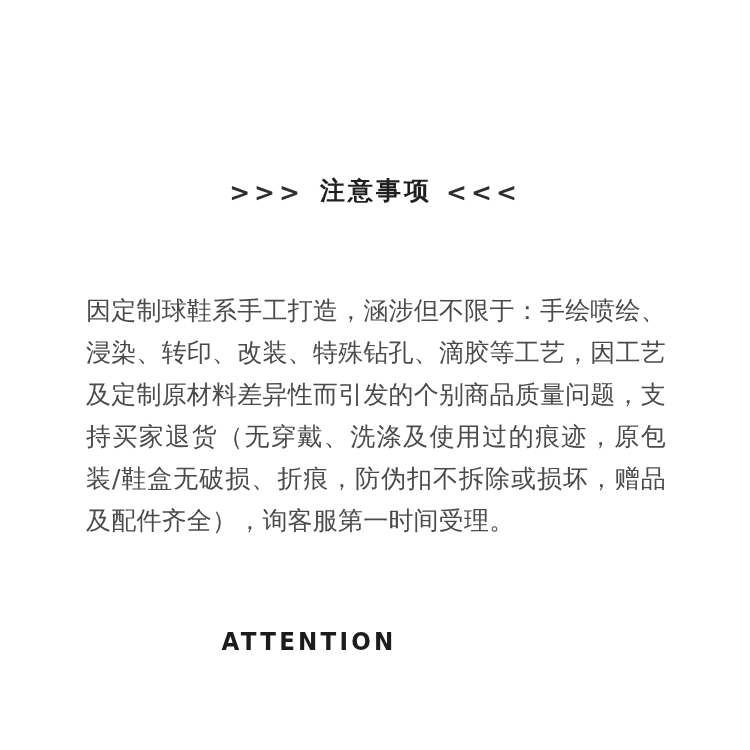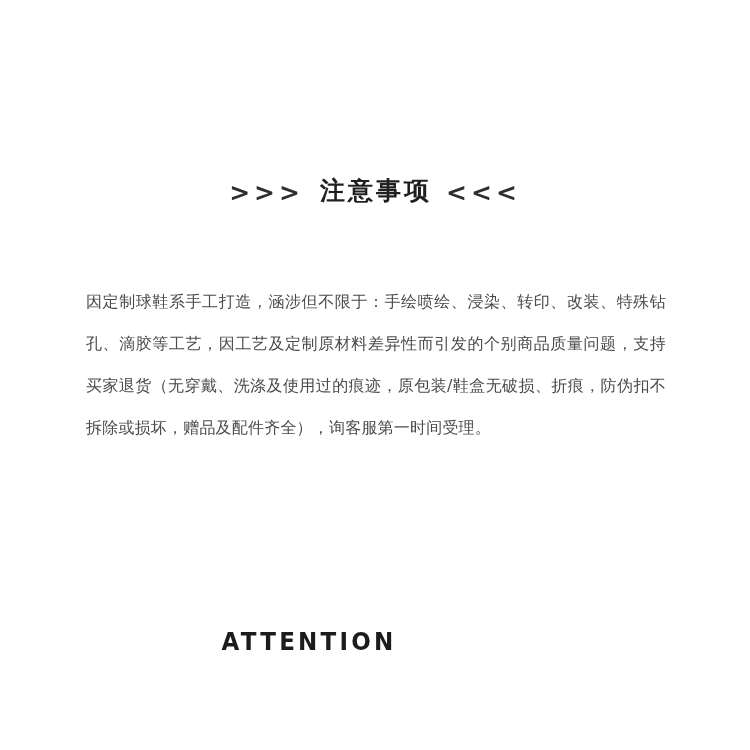--- a/index.html
+++ b/index.html
@@ -57,21 +57,21 @@
     line-height: 1;
   }
 
   
   .body-text {
     position: absolute;
     top: 265px;
     left: 86px;
     width: 580px;
     font-family: "DejaVu Sans", "Liberation Sans", sans-serif;
-    font-size: 16px;
+    font-size: 25px;
     line-height: 42px;
     color: #4a4a4a;
     text-align: justify;
     text-justify: inter-character;
     letter-spacing: 0.2px;
   }
 
   
   .footer {
     position: absolute;

